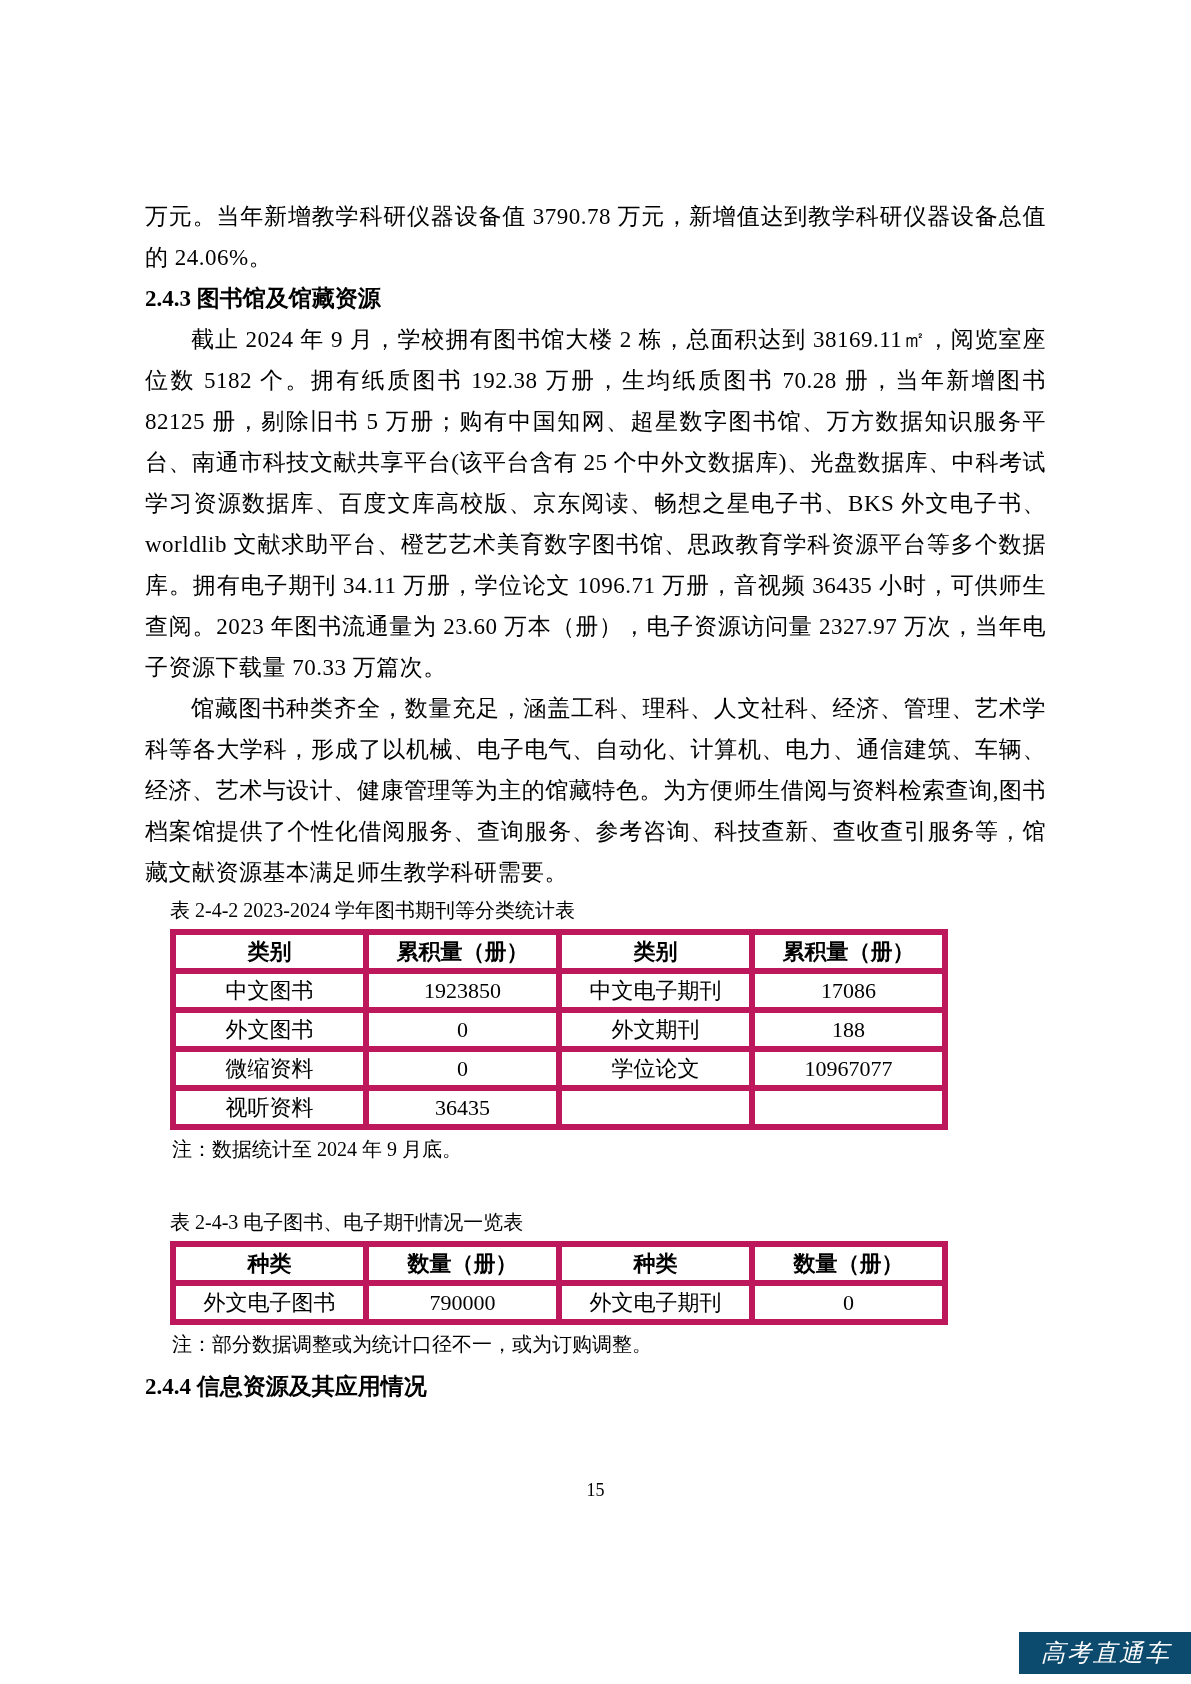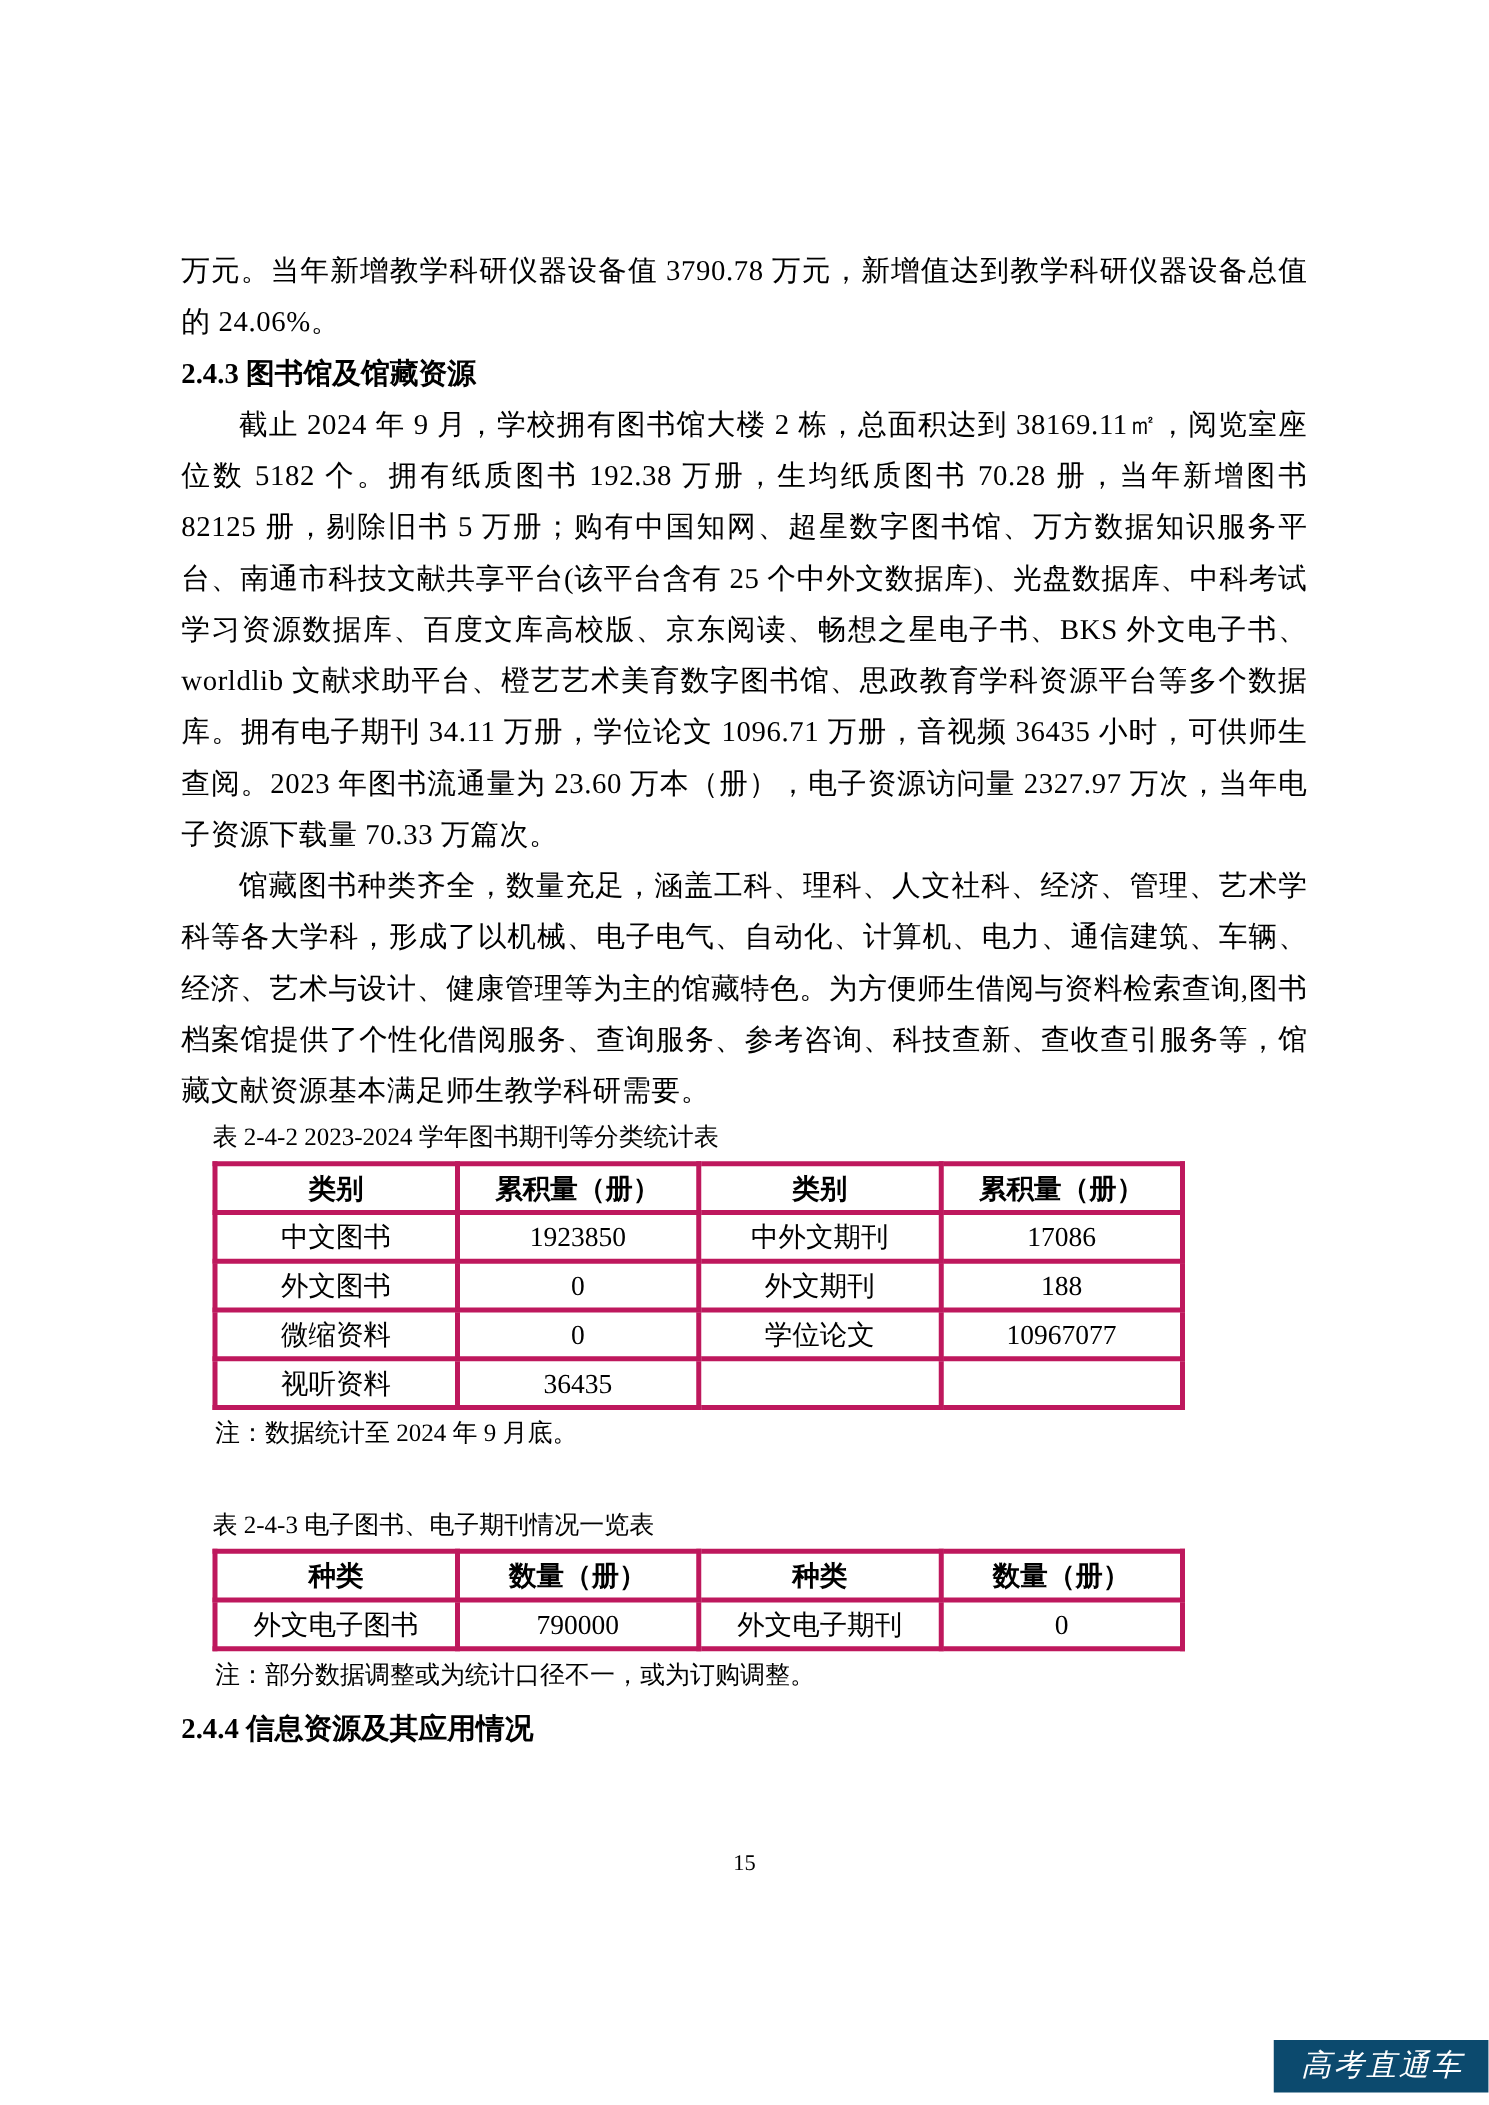--- a/index.html
+++ b/index.html
@@ -39,21 +39,21 @@
     font-size: 20px;
     line-height: 30px;
   }
   table.data-table {
     width: 778px;
     margin-left: 25px;
     border-collapse: collapse;
     table-layout: fixed;
   }
   table.data-table th, table.data-table td {
-    border: 4px solid #be185d;
+    border: 6px solid #be185d;
     width: 25%;
     height: 39px;
     text-align: center;
     vertical-align: middle;
     font-size: 22px;
     padding: 1px 4px;
   }
   table.data-table th { font-weight: bold; }
   .table-note {
     margin: 5px 0 0 27px;
@@ -107,21 +107,21 @@
           <th>类别</th>
           <th>累积量（册）</th>
           <th>类别</th>
           <th>累积量（册）</th>
         </tr>
       </thead>
       <tbody>
         <tr>
           <td>中文图书</td>
           <td>1923850</td>
-          <td>中外文期刊</td>
+          <td>中文电子期刊</td>
           <td>17086</td>
         </tr>
         <tr>
           <td>外文图书</td>
           <td>0</td>
           <td>外文期刊</td>
           <td>188</td>
         </tr>
         <tr>
           <td>微缩资料</td>

